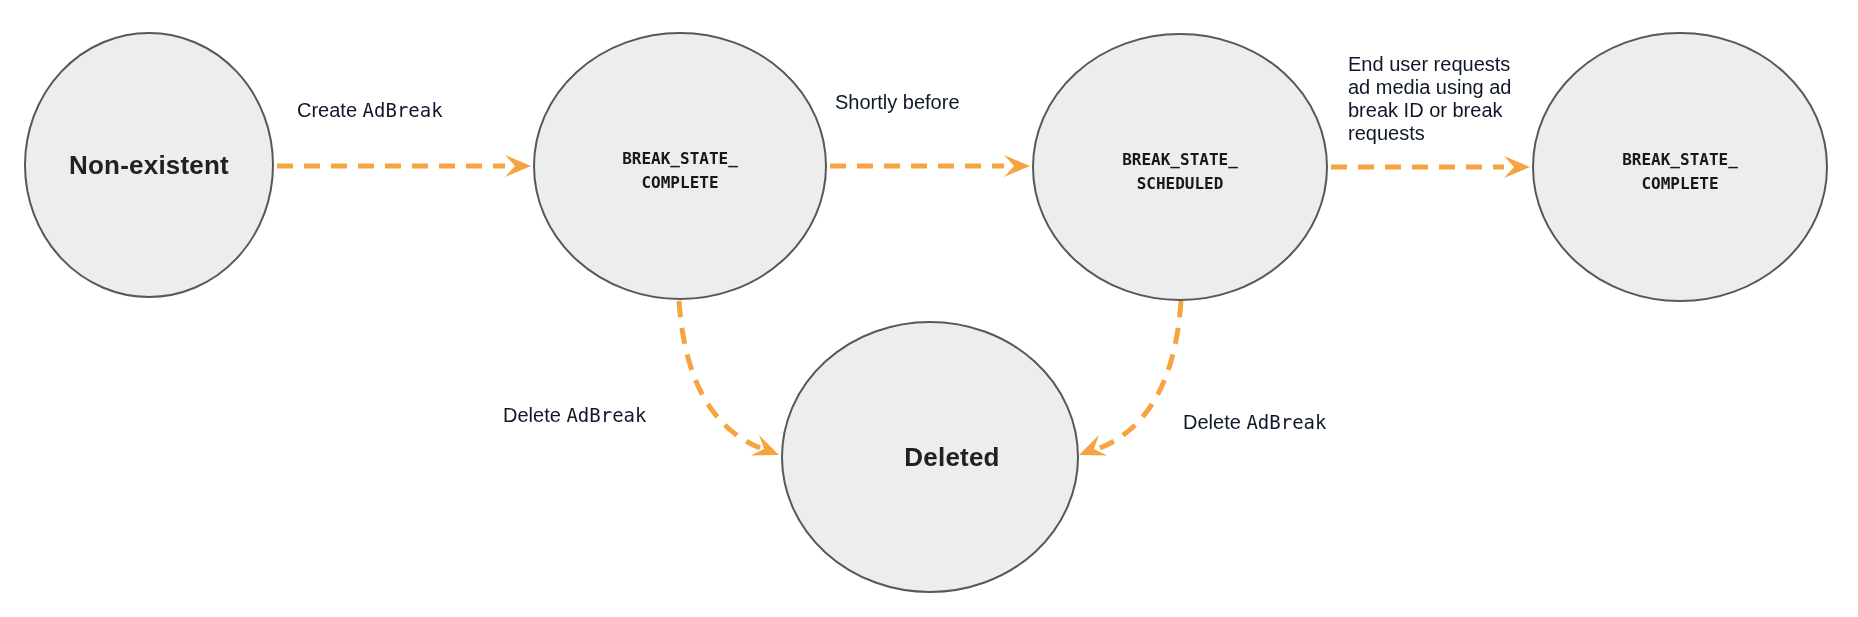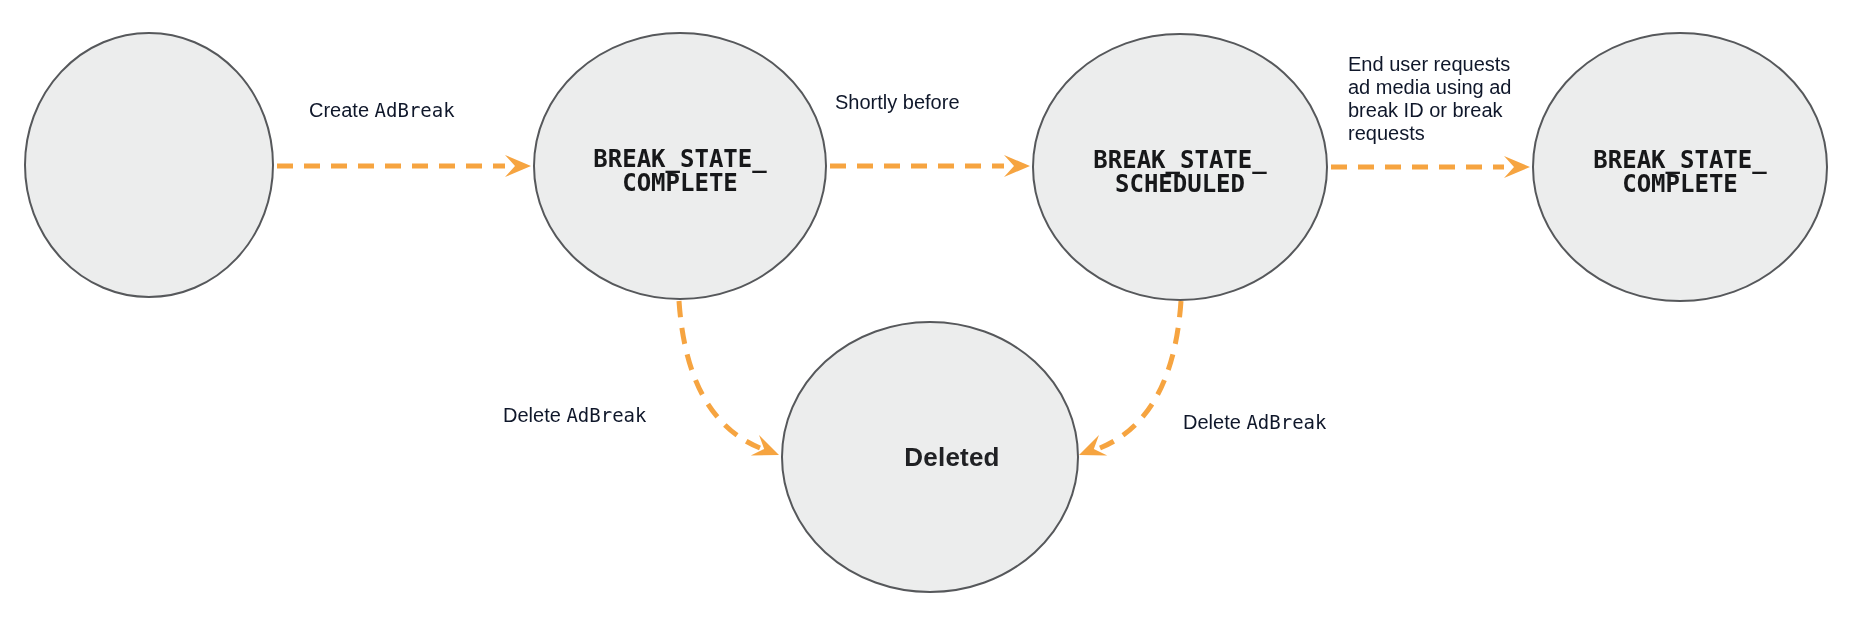--- a/index.html
+++ b/index.html
@@ -38,21 +38,21 @@
     white-space: nowrap;
   }
   .node-label.plain {
     font-weight: 700;
     font-size: 26px;
     letter-spacing: 0.2px;
   }
   .node-label.code {
     font-family: "DejaVu Sans Mono", monospace;
     font-weight: 700;
-    font-size: 24px;
+    font-size: 16px;
     line-height: 24px;
     color: #17181A;
   }
 
   .edge-label {
     position: absolute;
     font-size: 20px;
     line-height: 25px;
     color: #0f172a;
     white-space: nowrap;
@@ -82,39 +82,40 @@
     <path class="edge" d="M679 301 Q687 418 760 448"></path>
     <path class="edge" d="M1181 301 Q1173 418 1100 448"></path>
 
     <path class="dart" d="M0 0 L-26 -11 L-16 0 L-26 11 Z" transform="translate(531,166)"></path>
     <path class="dart" d="M0 0 L-26 -11 L-16 0 L-26 11 Z" transform="translate(1030,166)"></path>
     <path class="dart" d="M0 0 L-26 -11 L-16 0 L-26 11 Z" transform="translate(1530,167)"></path>
     <path class="dart" d="M0 0 L-26 -11 L-16 0 L-26 11 Z" transform="translate(779,455) rotate(22)"></path>
     <path class="dart" d="M0 0 L-26 -11 L-16 0 L-26 11 Z" transform="translate(1079,455) rotate(158)"></path>
   </svg>
 
+  <div class="node-label plain" style="left:149px; top:165px;">Non-existent</div>
 
   <div class="node-label code" style="left:680px; top:171px;">
     <div>BREAK_STATE_</div>
     <div>COMPLETE</div>
   </div>
 
   <div class="node-label code" style="left:1180px; top:172px;">
     <div>BREAK_STATE_</div>
     <div>SCHEDULED</div>
   </div>
 
   <div class="node-label code" style="left:1680px; top:172px;">
     <div>BREAK_STATE_</div>
     <div>COMPLETE</div>
   </div>
 
   <div class="node-label plain" style="left:952px; top:457px;">Deleted</div>
 
-  <div class="edge-label" style="left:297px; top:98px;margin-left:12px;">
+  <div class="edge-label" style="left:297px; top:98px;">
     <span>Create </span><span class="mono">AdBreak</span>
   </div>
 
   <div class="edge-label" style="left:835px; top:90px;">
     <div>Shortly before</div>
   </div>
 
   <div class="edge-label wrap4" style="left:1348px; top:53px;">
     <div>End user requests</div>
     <div>ad media using ad</div>

